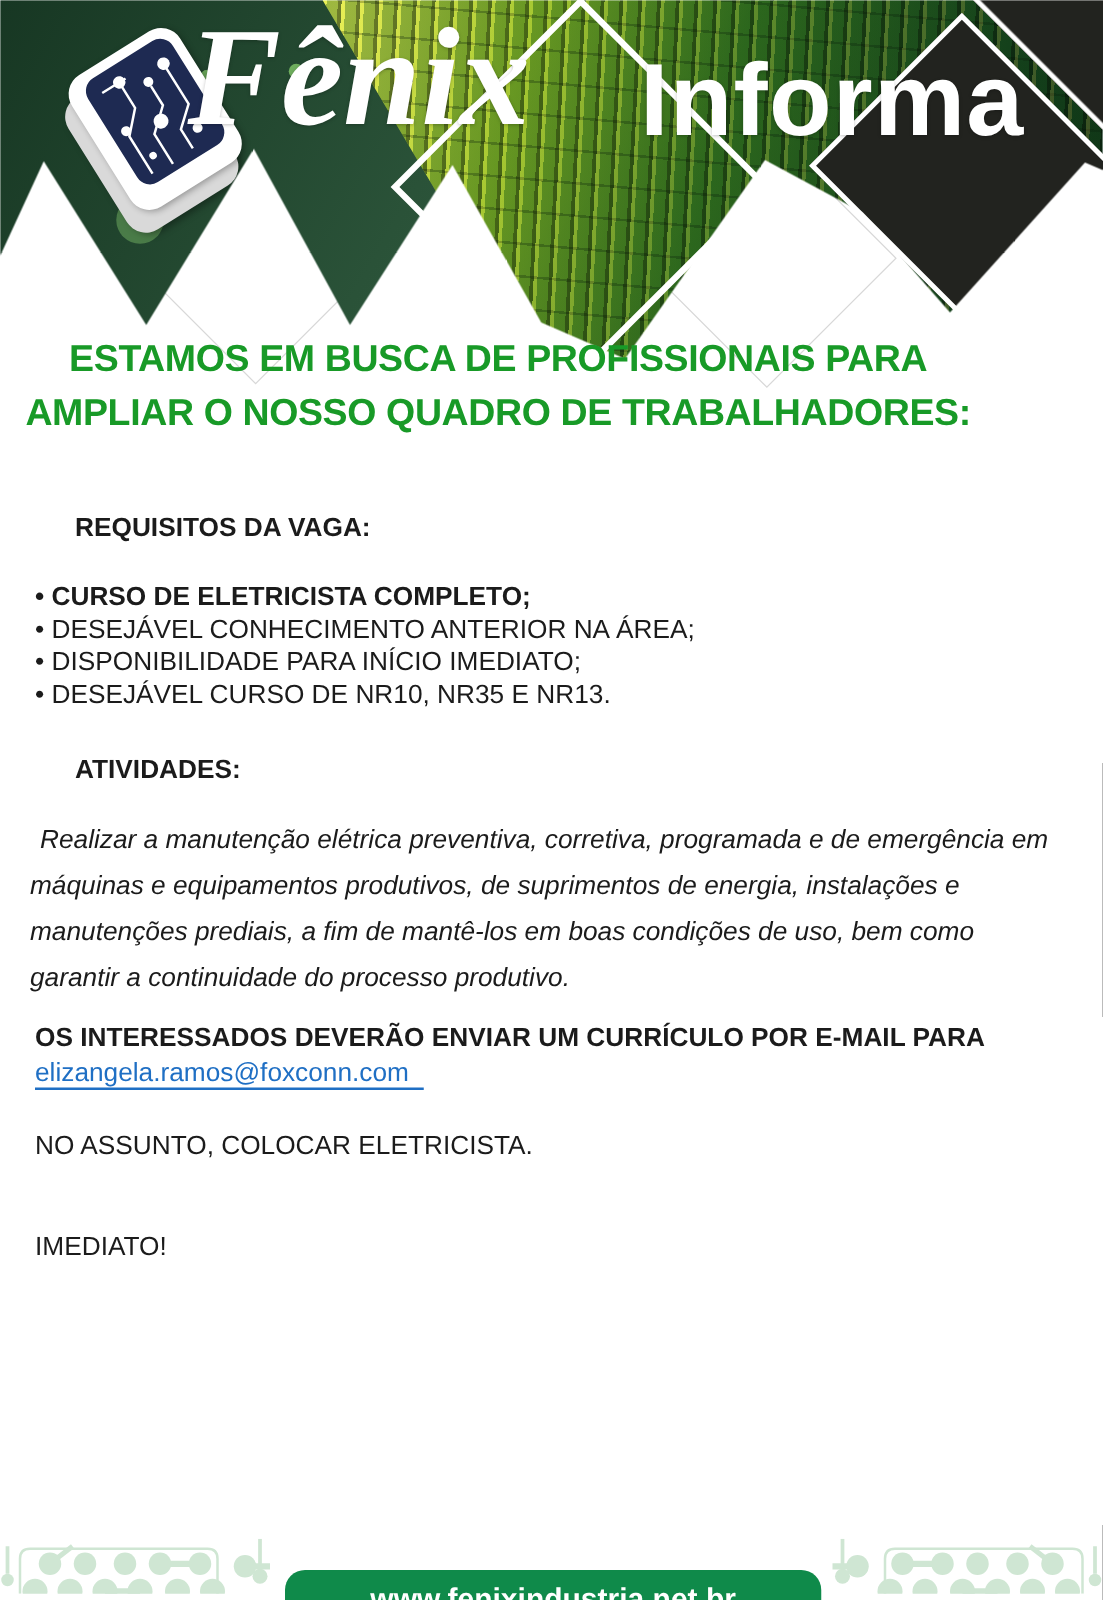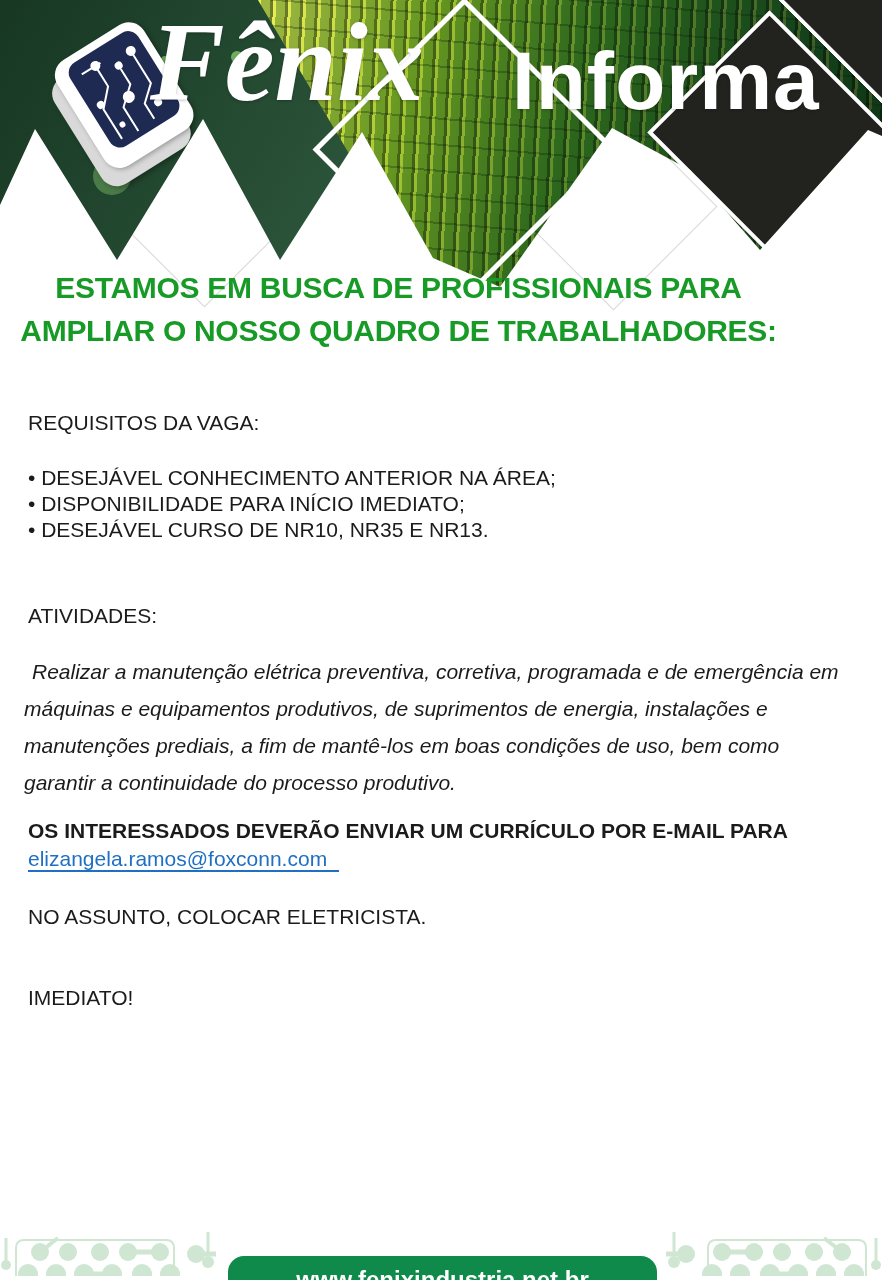--- a/index.html
+++ b/index.html
@@ -44,21 +44,21 @@
   }
   .brand-sans{
     position:absolute;left:512px;top:40px;color:#fff;z-index:5;
     font-weight:700;font-size:82px;line-height:1;letter-spacing:1px;
     text-shadow:0 1px 3px rgba(0,0,0,.25);
   }
   
   .title{position:absolute;left:0;top:266px;width:797px;text-align:center;z-index:3;
     color:#189a27;font-weight:700;font-size:30px;line-height:43px;letter-spacing:-.3px;}
   .block{position:absolute;left:28px;z-index:3;font-size:21px;}
-  .h-bold{font-weight:400;}
+  .h-bold{font-weight:700;margin-left:32px;}
   .bullets{line-height:26px;}
   .bullets .b0{font-weight:700;}
   .para{left:24px;width:828px;line-height:37px;text-indent:8px;top:653px;font-style:italic;}
   .contact-intro{top:819px;font-weight:bold;}
   .email a{color:#1f6fc4;text-decoration:none;border-bottom:2px solid #1f6fc4;padding-right:12px;}
   .email{top:847px;}
   .assunto{top:905px;}
   .participe{top:986px;}
   
   .circuit{position:absolute;bottom:0;z-index:3;}
@@ -124,20 +124,21 @@
     <div class="brand-sans">Informa</div>
   </div>
 
   <div class="title">
     <div>ESTAMOS EM BUSCA DE PROFISSIONAIS PARA</div>
     <div>AMPLIAR O NOSSO QUADRO DE TRABALHADORES:</div>
   </div>
 
   <div class="block h-bold" style="top:411px;">REQUISITOS DA VAGA:</div>
   <div class="block bullets" style="top:465px;">
+    <div class="b0">• CURSO DE ELETRICISTA COMPLETO;</div>
     <div>• DESEJÁVEL CONHECIMENTO ANTERIOR NA ÁREA;</div>
     <div>• DISPONIBILIDADE PARA INÍCIO IMEDIATO;</div>
     <div>• DESEJÁVEL CURSO DE NR10, NR35 E NR13.</div>
   </div>
 
   <div class="block h-bold" style="top:604px;">ATIVIDADES:</div>
   <div class="block para">Realizar a manutenção elétrica preventiva, corretiva, programada e de emergência em máquinas e equipamentos produtivos, de suprimentos de energia, instalações e manutenções prediais, a fim de mantê-los em boas condições de uso, bem como garantir a continuidade do processo produtivo.</div>
 
   <div class="block contact-intro">OS INTERESSADOS DEVERÃO ENVIAR UM CURRÍCULO POR E-MAIL PARA</div>
   <div class="block email">

